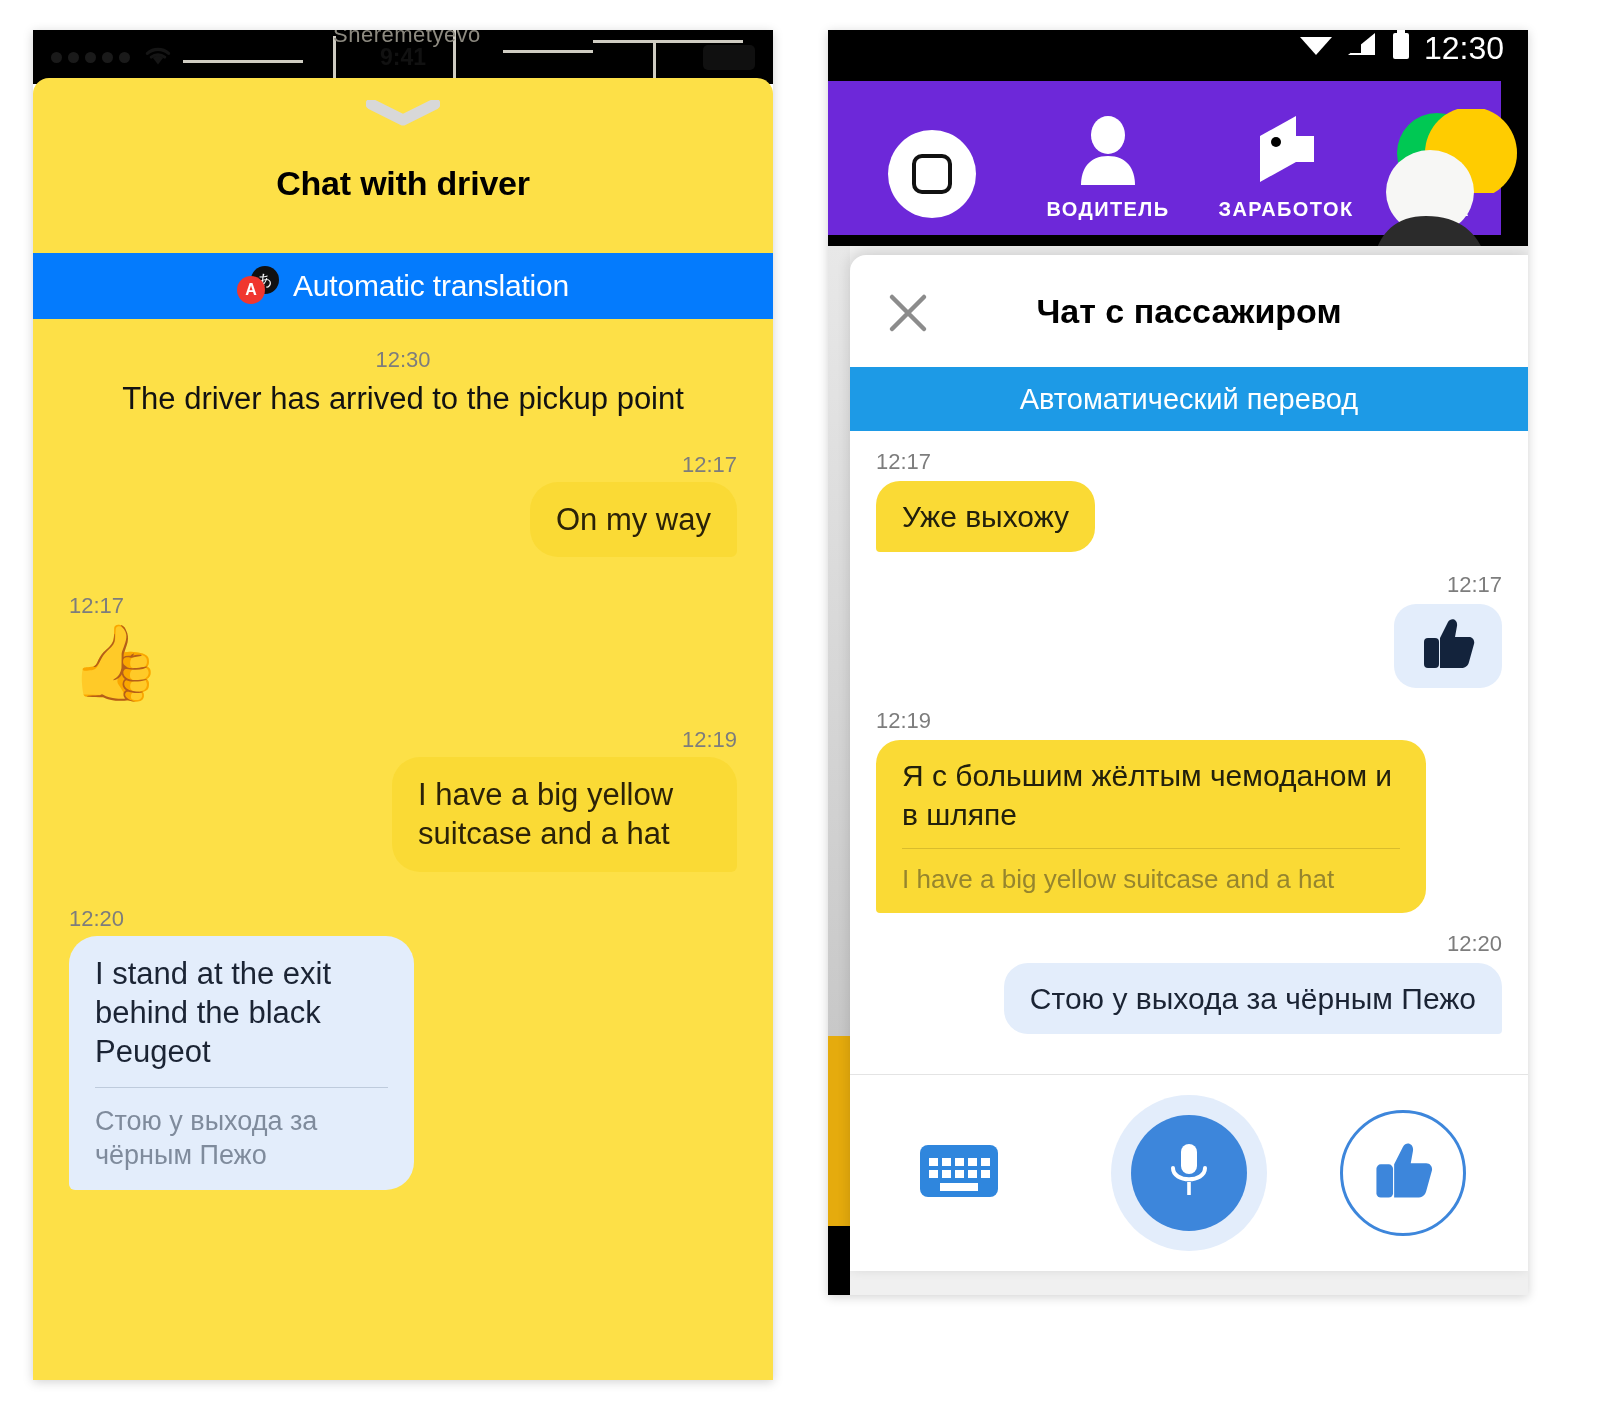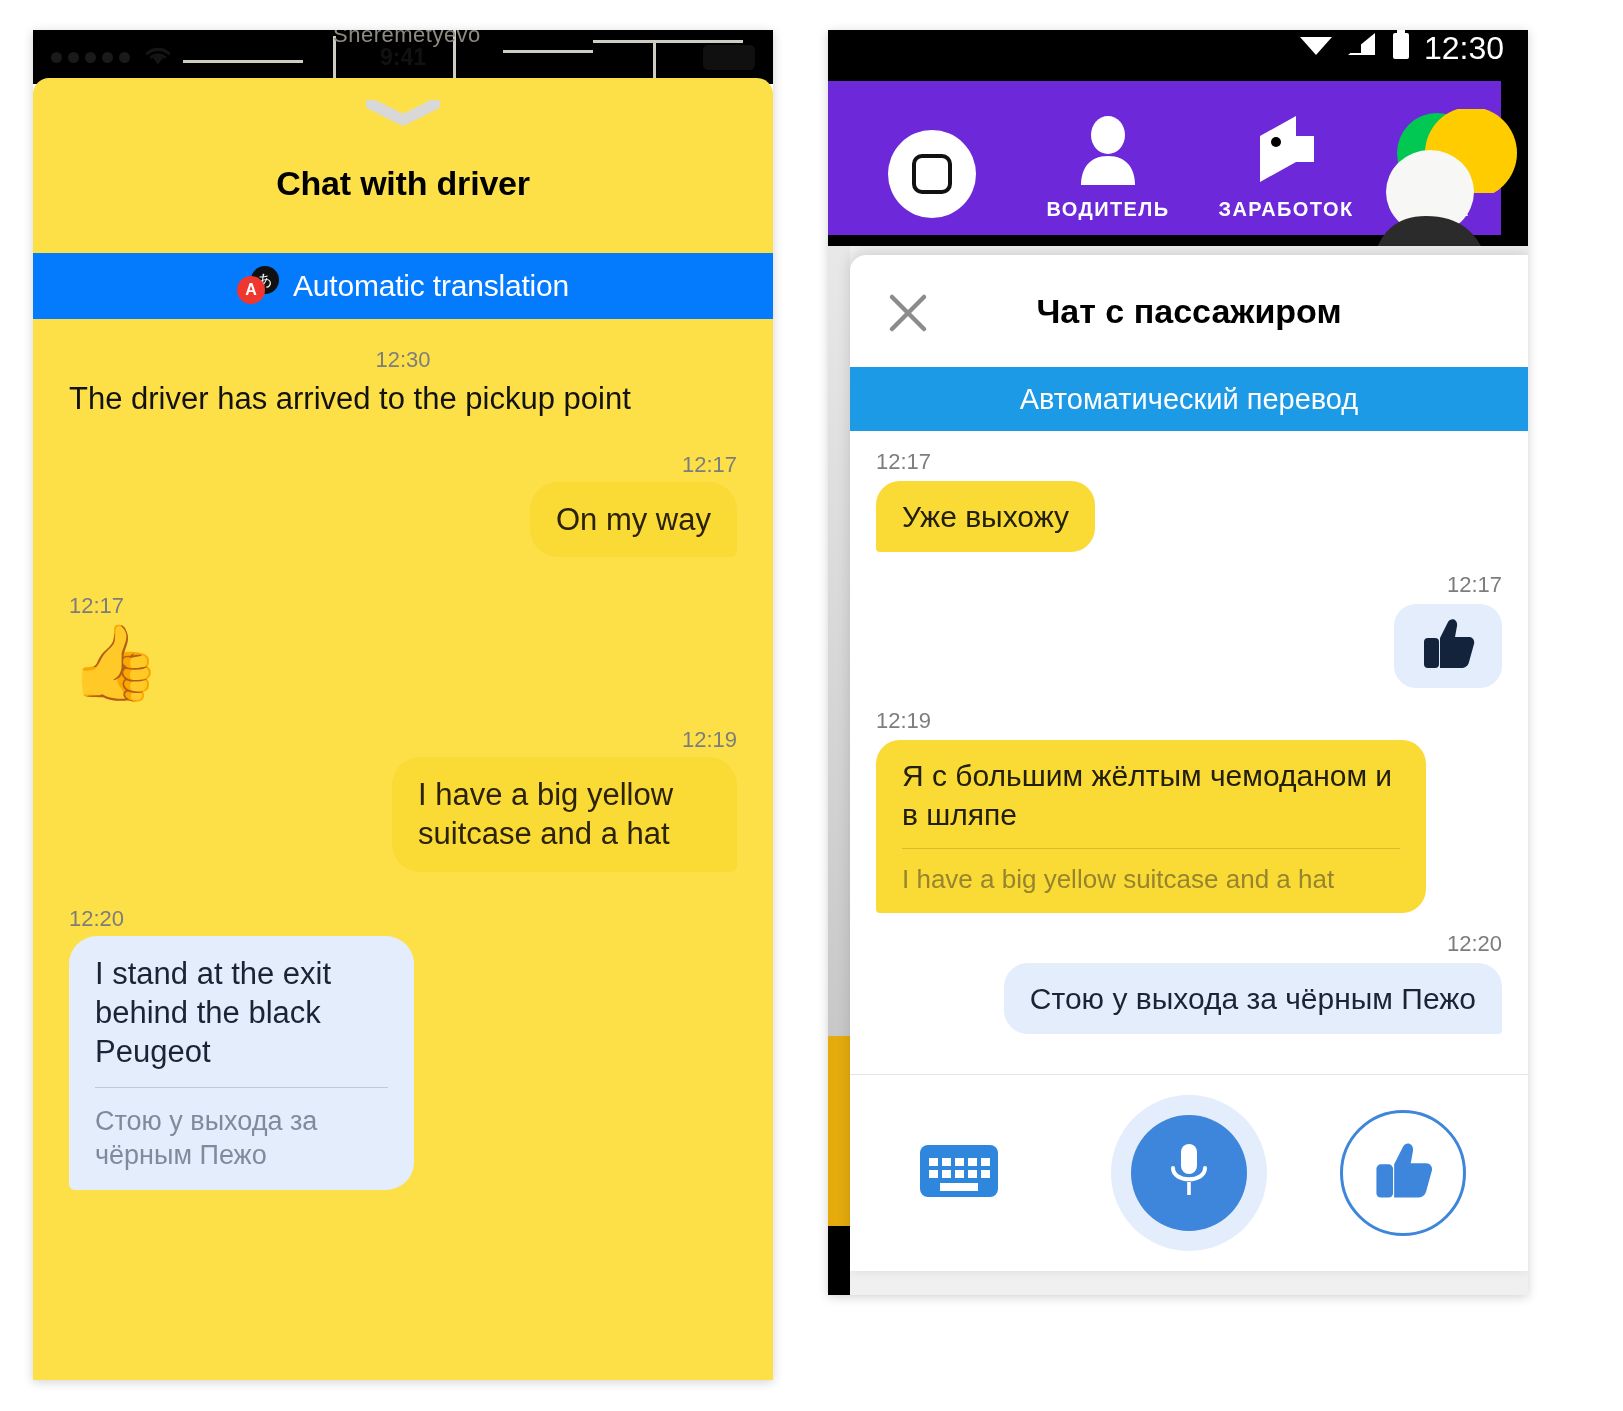--- a/index.html
+++ b/index.html
@@ -81,21 +81,21 @@
 
   
   #ios-messages{
     position:absolute;left:0;top:241px;width:740px;height:960px;padding:0 36px;
     box-sizing:border-box;
   }
   .ts{font-size:22px;color:#7d7d7d;}
   .ts.right{text-align:right;}
   .ts.center{text-align:center;}
   .sys-msg{
-    font-size:31px;color:#121212;line-height:1.27;
+    font-size:31px;color:#121212;text-align:center;line-height:1.27;
     margin-top:6px;
   }
   .row{display:flex;margin-top:4px;}
   .row.right{justify-content:flex-end;}
   .row.left{justify-content:flex-start;align-items:center;}
   .bub{
     max-width:345px;padding:18px 26px;box-sizing:border-box;
     font-size:31px;line-height:1.26;
   }
   .bub.yellow{

